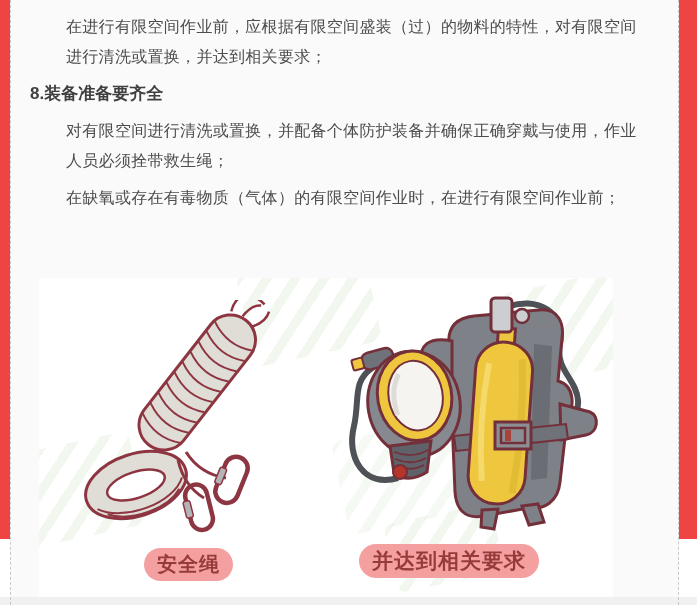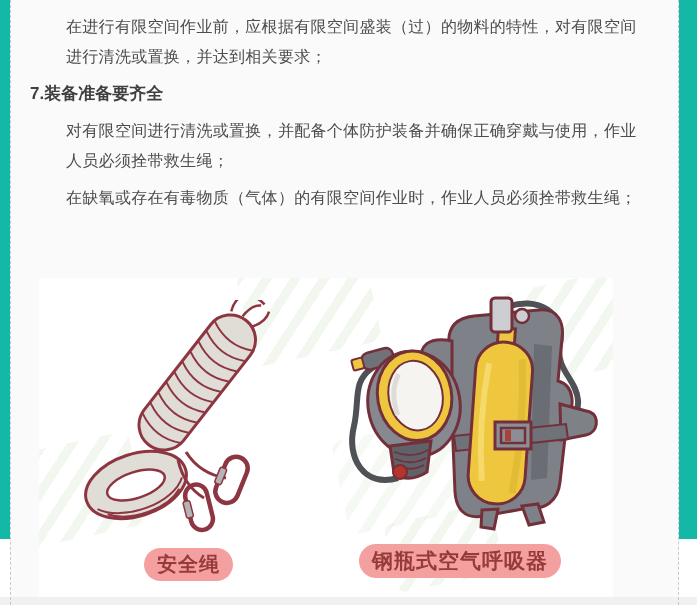--- a/index.html
+++ b/index.html
@@ -3,21 +3,21 @@
 <meta charset="utf-8">
 <style>
   * { margin:0; padding:0; box-sizing:border-box; }
   html,body { width:697px; height:605px; }
   body {
     font-family: "Liberation Sans", "DejaVu Sans", sans-serif;
     background:#ffffff;
     position:relative;
     overflow:hidden;
   }
-  .page { position:absolute; inset:0; width:697px; height:539px; background:#14b8a6; }
+  .page { position:absolute; inset:0; width:697px; height:539px; background:#ef4444; }
 
   
   .content {
     position:absolute; left:10px; top:0; width:669px; height:605px;
     background:#fafafa;
     padding-top:12px;
   }
   .dash-line {
     position:absolute; top:0; height:605px; width:0;
     border-left:1px dashed #c9c9c9; z-index:9;
@@ -80,23 +80,23 @@
     background:#f0f0f0; z-index:5;
   }
 </style>
 </head>
 <body>
 
 <div class="page">
 
   <div class="content">
     <p class="para">在进行有限空间作业前，应根据有限空间盛装（过）的物料的特性，对有限空间进行清洗或置换，并达到相关要求；</p>
-    <h3 class="heading">7.装备准备要齐全</h3>
+    <h3 class="heading">8.装备准备要齐全</h3>
     <p class="para">对有限空间进行清洗或置换，并配备个体防护装备并确保正确穿戴与使用，作业人员必须拴带救生绳；</p>
-    <p class="para">在缺氧或存在有毒物质（气体）的有限空间作业时，作业人员必须拴带救生绳；</p>
+    <p class="para">在缺氧或存在有毒物质（气体）的有限空间作业时，在进行有限空间作业前；</p>
 
     <div class="figure">
       <div class="wm wm1"></div>
       <div class="wm wm2"></div>
       <div class="wm wm3"></div>
       <div class="wm wm4"></div>
       <div class="wm wm5"></div>
 
       <svg class="illu illu-rope" viewBox="0 0 235 250">
         <g transform="rotate(38 120 85)">
@@ -178,20 +178,20 @@
           <ellipse cx="83" cy="110" rx="27" ry="35" fill="#f5f4f1" stroke="#74303a" stroke-width="2"></ellipse>
           <path d="M70 86 q-12 16 -8 40" fill="none" stroke="#dddcd8" stroke-width="5"></path>
         </g>
 
         <path d="M56 160 L97 155 L93 186 Q74 198 60 187 Z" fill="#5f6268" stroke="#74303a" stroke-width="3"></path>
         <path d="M60 166 q18 7 34 -2 M61 173 q17 7 31 -1 M63 180 q14 6 27 -1" fill="none" stroke="#74303a" stroke-width="1.8"></path>
         <circle cx="66" cy="186" r="7" fill="#b5342c" stroke="#74303a" stroke-width="2"></circle>
       </svg>
 
       <span class="pill pill-rope">安全绳</span>
-      <span class="pill pill-scba">钢瓶式空气呼吸器</span>
+      <span class="pill pill-scba">并达到相关要求</span>
     </div>
   </div>
 
   <div class="bottom-strip"></div>
   <div class="dash-line dash-left"></div>
   <div class="dash-line dash-right"></div>
 </div>
 
 </body></html>

